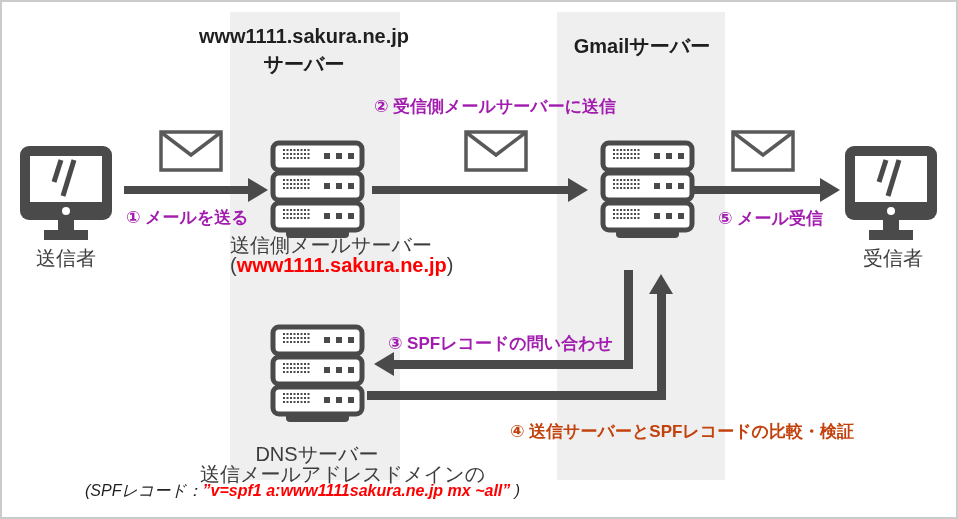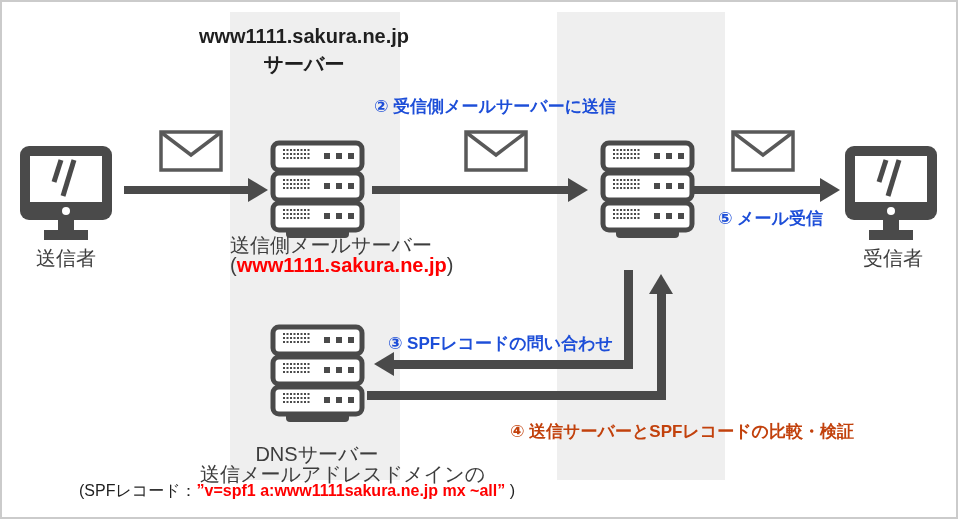--- a/index.html
+++ b/index.html
@@ -13,36 +13,36 @@
   .band-right{left:555px;width:168px;}
 
   .title{position:absolute;font-weight:bold;font-size:20px;color:#1f1f1f;
          text-align:center;line-height:28px;}
   .title-left{left:192px;top:20px;width:220px;}
   .title-right{left:550px;top:30px;width:180px;}
 
   .icon{position:absolute;}
   .label{position:absolute;font-size:20px;color:#3d3d3d;text-align:center;
          line-height:20px;white-space:nowrap;}
-  .step{position:absolute;font-weight:bold;font-size:17px;color:#1d4ed8;
+  .step{position:absolute;font-weight:bold;font-size:17px;color:#a21caf;
         white-space:nowrap;}
   .step-red{color:#c2410c;}
 
   .bar{position:absolute;background:#4a4a4a;}
   .head{position:absolute;width:0;height:0;}
   .head-right{border-top:12px solid transparent;border-bottom:12px solid transparent;
               border-left:20px solid #4a4a4a;}
   .head-left{border-top:12px solid transparent;border-bottom:12px solid transparent;
              border-right:20px solid #4a4a4a;}
   .head-up{border-left:12px solid transparent;border-right:12px solid transparent;
            border-bottom:20px solid #4a4a4a;}
 
   .red-domain{color:#ff0000;font-weight:bold;}
-  .spf{position:absolute;left:77px;top:479px;font-size:16px;color:#1f1f1f;
-       white-space:nowrap;}
+  .spf{position:absolute;left:83px;top:479px;font-size:16px;color:#1f1f1f;
+       white-space:nowrap;font-style:italic;}
   .spf .record{color:#ff0000;font-weight:bold;}
 </style>
 </head>
 <body>
 
 <svg width="0" height="0" style="position:absolute">
   <defs>
     <g id="srvunit">
       <rect x="3" y="3" width="89" height="27" rx="6" fill="#ffffff" stroke="#4a4a4a" stroke-width="5"></rect>
       <g fill="#4a4a4a">
@@ -99,31 +99,33 @@
 
 <div class="canvas">
 
   <div class="band band-left"></div>
   <div class="band band-right"></div>
 
   <div class="title title-left">
     <div>www1111.sakura.ne.jp</div>
     <div>サーバー</div>
   </div>
+  <div class="title title-right">Gmailサーバー</div>
 
   <svg class="icon" style="left:16px;top:140px" width="96" height="100" viewBox="0 0 96 100">
       <use href="#icon-monitor"></use>
     </svg>
   <div class="label" style="left:12px;top:246px;width:104px">送信者</div>
 
   <svg class="icon" style="left:157px;top:128px" width="64" height="42" viewBox="0 0 64 42">
       <use href="#icon-envelope"></use>
     </svg>
   <div class="bar" style="left:122px;top:184px;width:124px;height:8px"></div>
   <div class="head head-right" style="left:246px;top:176px"></div>
+  <div class="step" style="left:124px;top:204px">① メールを送る</div>
 
   <svg class="icon" style="left:268px;top:138px" width="95" height="100" viewBox="0 0 95 100">
       <use href="#icon-server"></use>
     </svg>
   <div class="label" style="left:228px;top:233px;width:174px">
     <div>送信側メールサーバー</div>
     <div><span>(</span><span class="red-domain">www1111.sakura.ne.jp</span><span>)</span></div>
   </div>
 
   <div class="step" style="left:372px;top:93px">② 受信側メールサーバーに送信</div>

